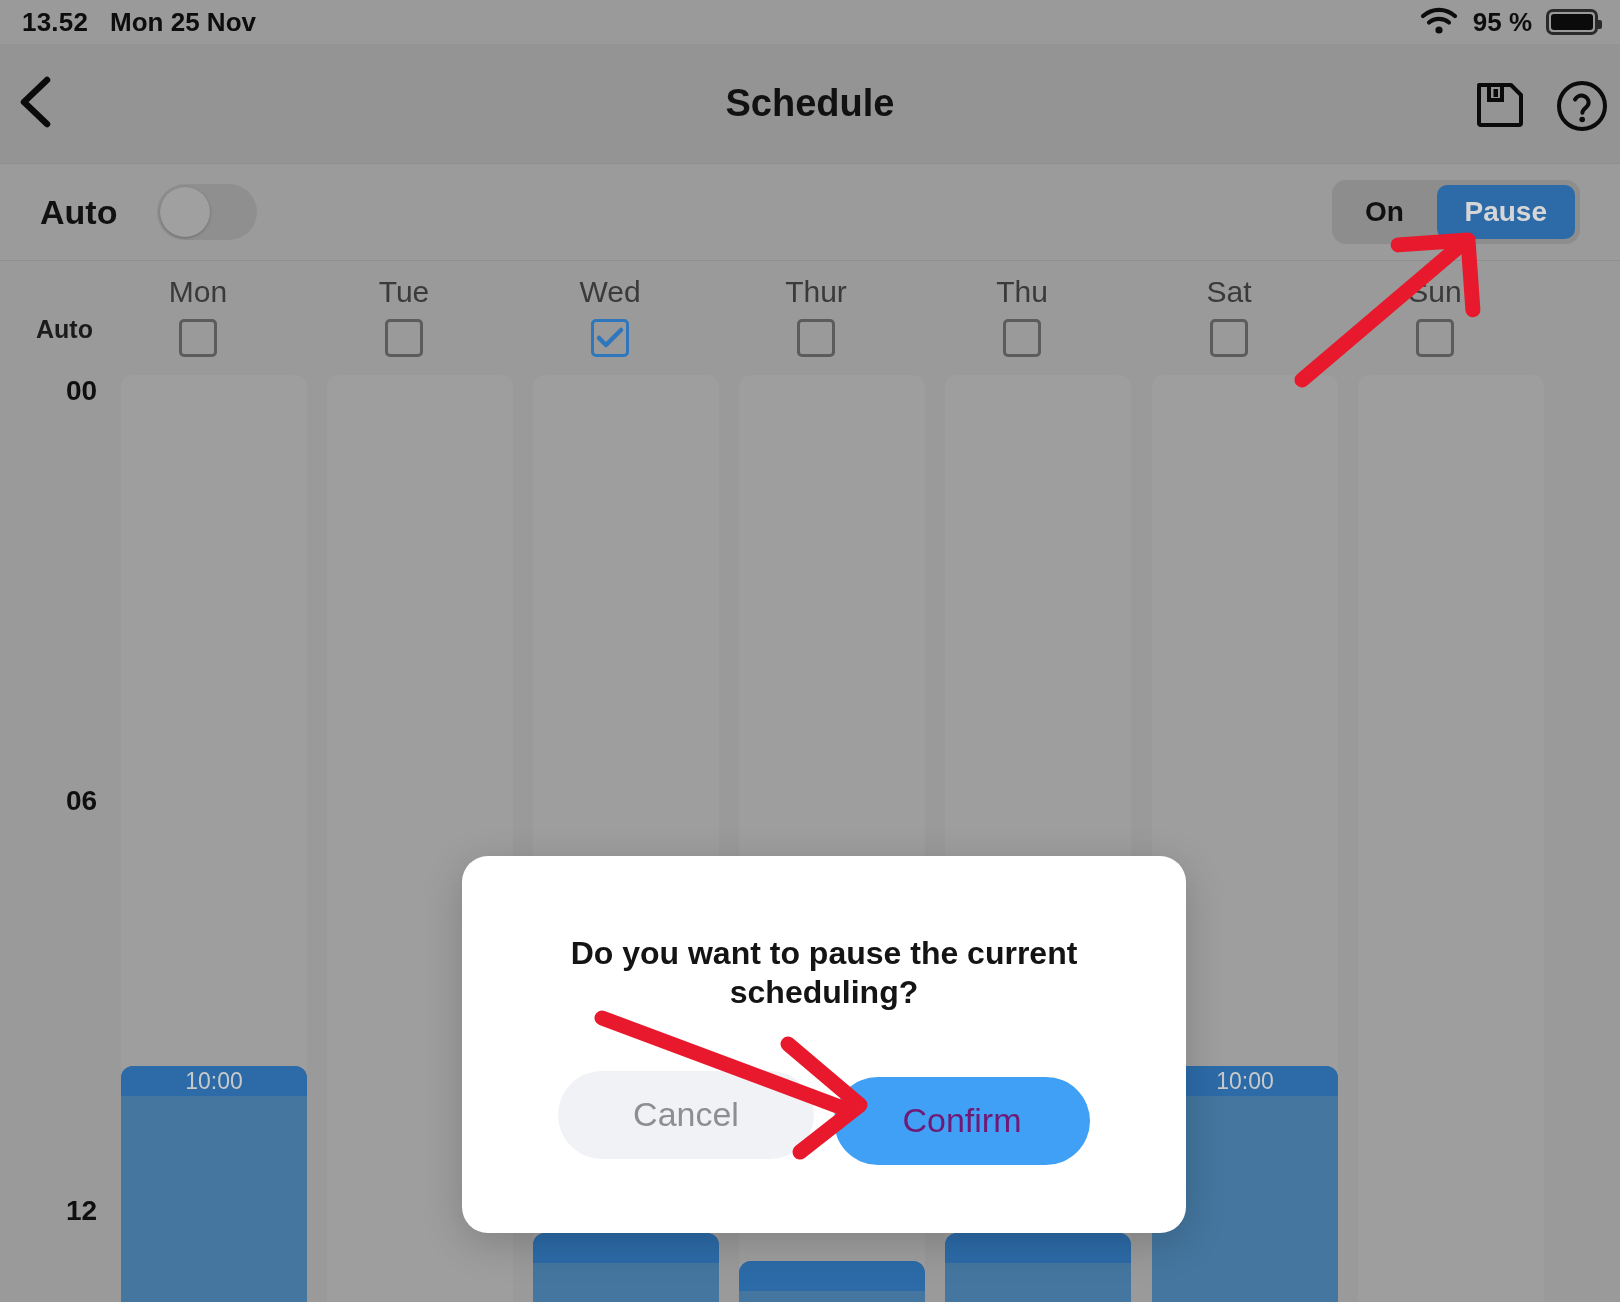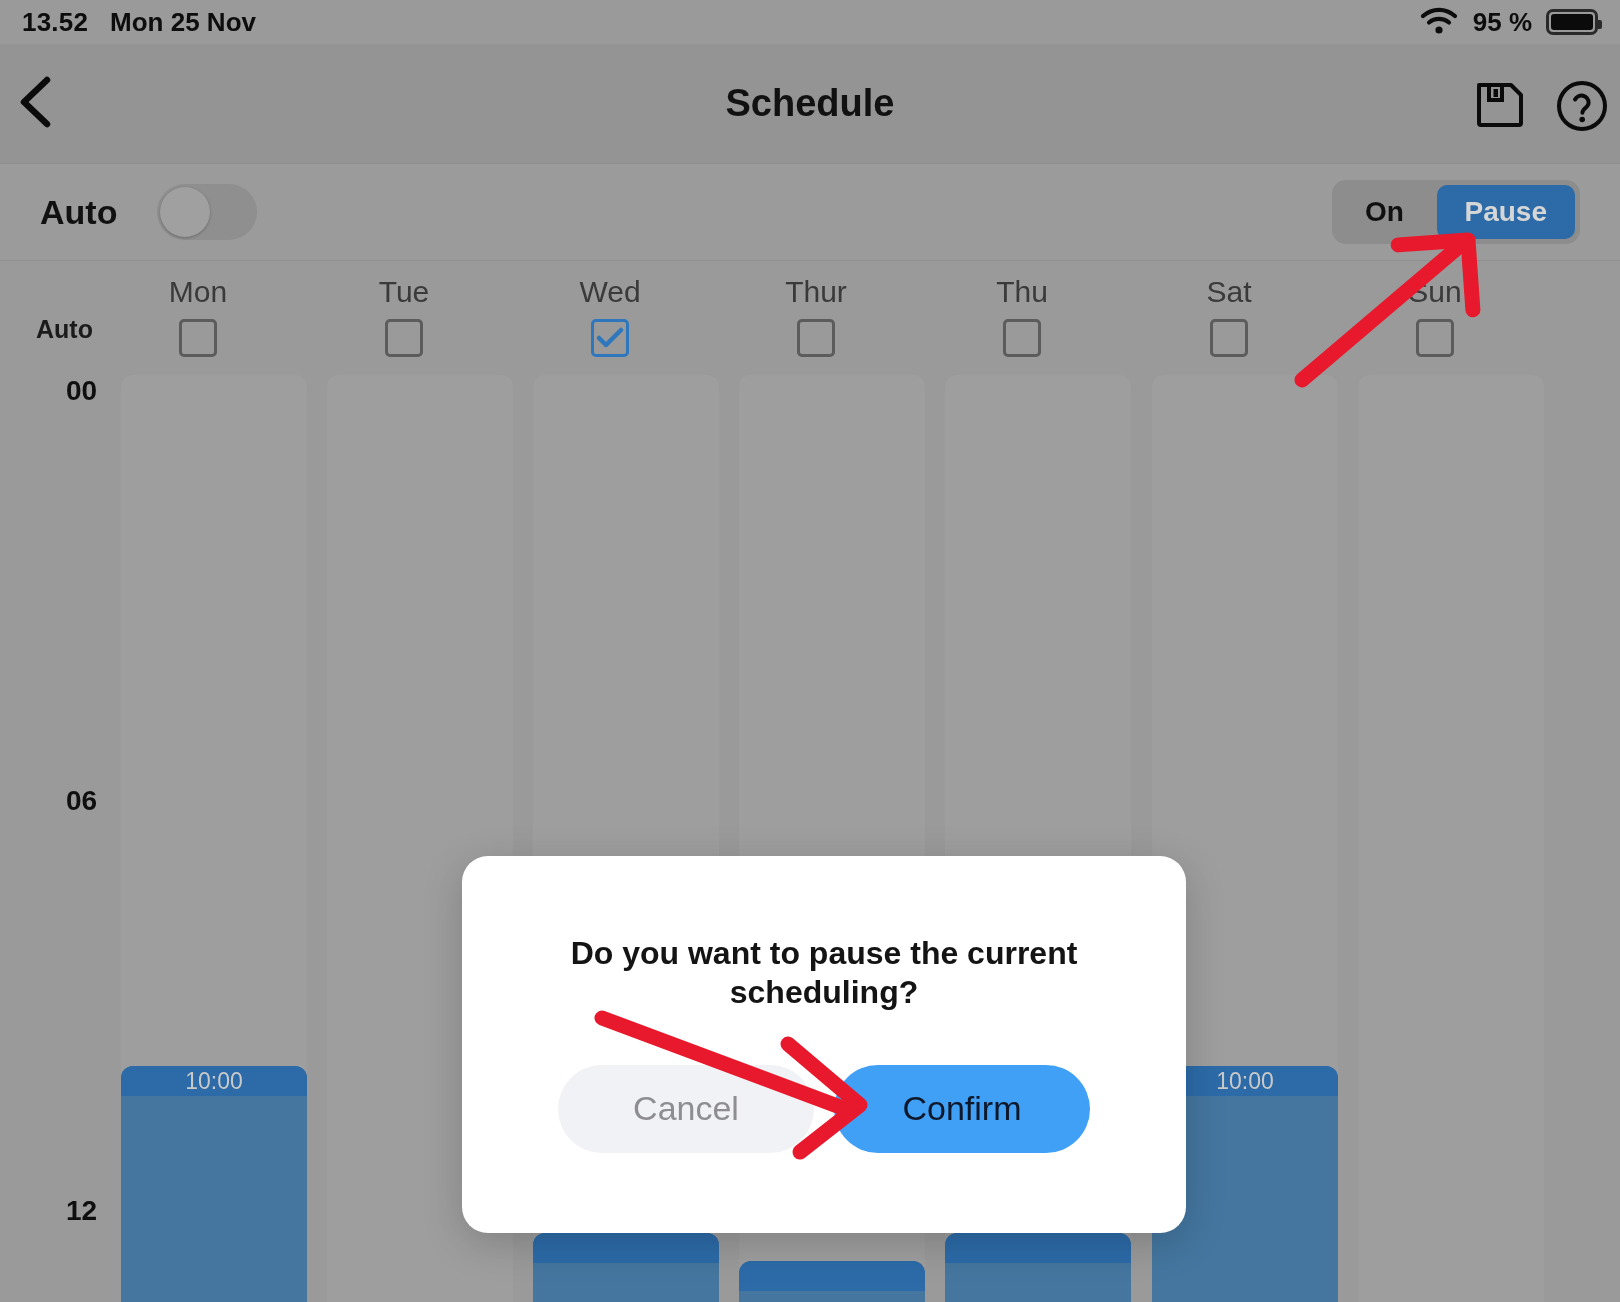--- a/index.html
+++ b/index.html
@@ -150,21 +150,21 @@
     border: none; cursor: pointer;
     font-family: "Liberation Sans", sans-serif;
     font-size: 34px; border-radius: 44px;
   }
   .btn-cancel {
     width: 256px; height: 88px;
     background: #f1f2f5; color: #8d8d92;
   }
   .btn-confirm {
     width: 256px; height: 88px;
-    background: #3fa0f5; color: #0f172a;
+    background: #3fa0f5; color: #701a75; margin-top: 12px;
   }
 
   
   .arrows { position: absolute; inset: 0; pointer-events: none; }
 </style>
 </head>
 <body>
 
 <div id="app">
 

